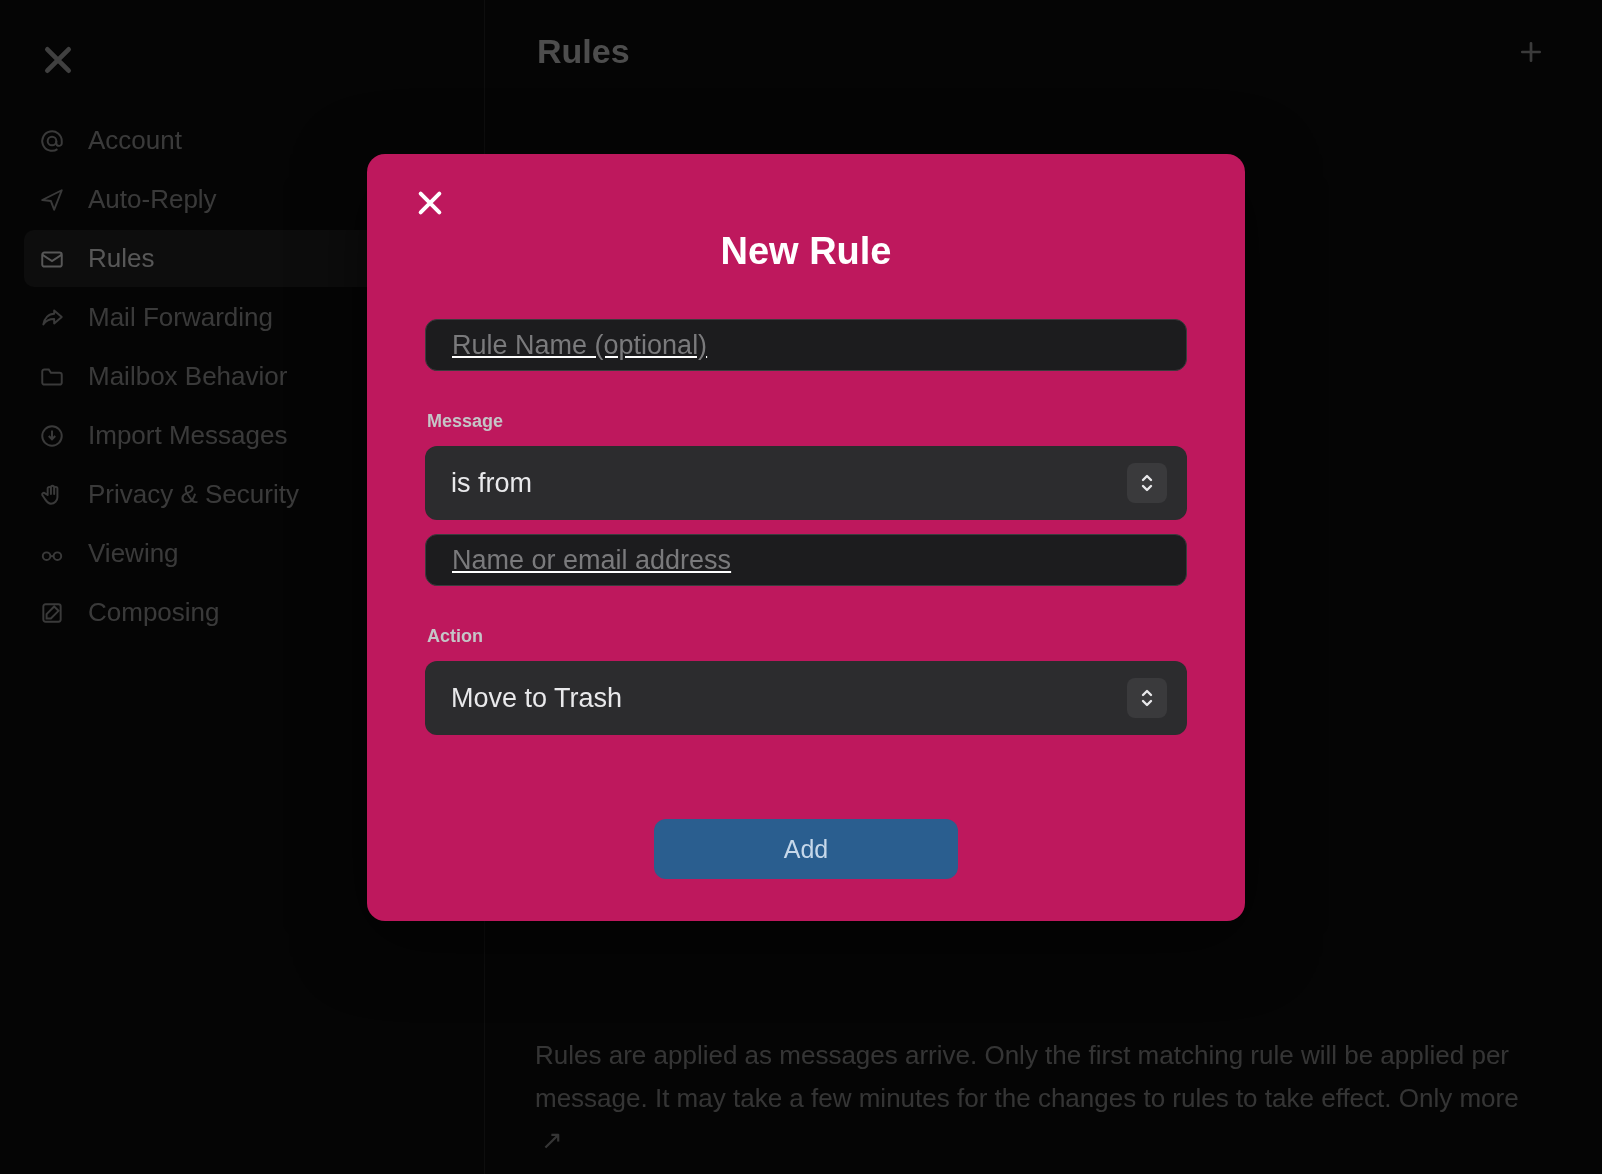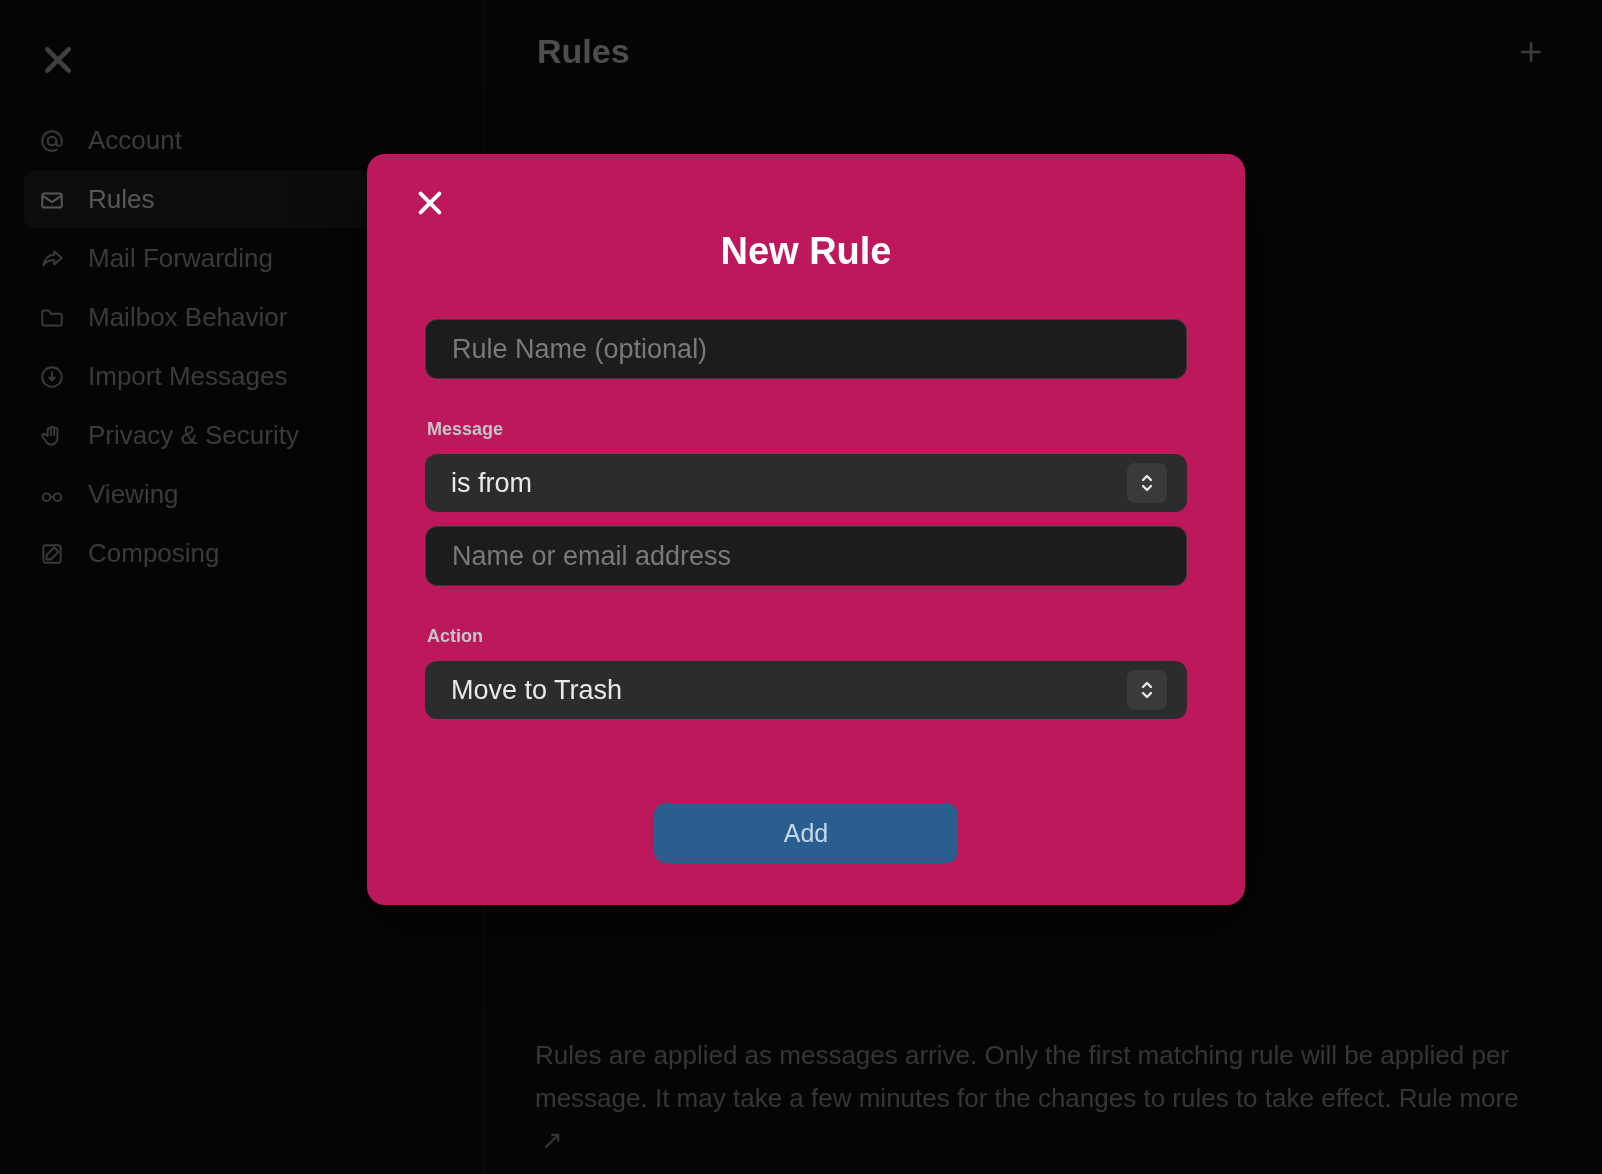--- a/index.html
+++ b/index.html
@@ -173,41 +173,42 @@
       color: #fff;
       margin: 8px 0 46px 0;
     }
 
     .form-section {
       padding: 0 18px;
     }
 
     .text-input {
       width: 100%;
-      height: 60px;
+      height: 52px;
       background: #1c1c1e;
       border: 1px solid #3b3b3d;
       border-radius: 12px;
       padding: 4px 26px;
       font-size: 27px;
       color: #fff;
       outline: none;
+      text-decoration: underline;
     }
     .text-input::placeholder { color: #7a7a7c; }
 
     .section-label {
       font-size: 18px;
       color: #c5c5c7;
       margin: 40px 0 14px 2px;
       font-weight: bold;
     }
 
     .select {
       width: 100%;
-      height: 58px;
+      height: 74px;
       background: #2c2c2e;
       border-radius: 12px;
       padding: 0 20px 0 26px;
       display: flex;
       align-items: center;
       justify-content: space-between;
       cursor: pointer;
     }
     .select-label {
       font-size: 27px;
@@ -257,20 +258,28 @@
       <li class="nav-item">
         <span class="nav-icon">
           <svg viewBox="0 0 24 24" fill="none" stroke="currentColor" stroke-width="1.8">
             <circle cx="12" cy="12" r="4"></circle>
             <path d="M16 12v2a2.5 2.5 0 0 0 5 0v-2a9 9 0 1 0 -4 7.5"></path>
           </svg>
         </span>
         <span class="nav-label">Account</span>
       </li>
 
+      <li class="nav-item">
+        <span class="nav-icon">
+          <svg viewBox="0 0 24 24" fill="none" stroke="currentColor" stroke-width="1.8" stroke-linejoin="round">
+            <path d="M3 12 L21 3 L14 21 L11 13 Z"></path>
+          </svg>
+        </span>
+        <span class="nav-label">Auto-Reply</span>
+      </li>
 
       <li class="nav-item active">
         <span class="nav-icon">
           <svg viewBox="0 0 24 24" fill="none" stroke="currentColor" stroke-width="1.8">
             <rect x="3" y="6" width="18" height="13" rx="2"></rect>
             <path d="M3 8l9 6 9-6"></path>
           </svg>
         </span>
         <span class="nav-label">Rules</span>
       </li>
@@ -343,21 +352,21 @@
         <svg viewBox="0 0 24 24">
           <path d="M12 4v16M4 12h16"></path>
         </svg>
       </div>
     </div>
   </main>
 
   <div class="footer-text">
     <span>Rules are applied as messages arrive. Only the first matching rule will be applied per message. It may take a few minutes for the changes to rules to take effect.</span>
     <span>
-      <span>Rule more</span><span class="learn-more-arrow">↗</span>
+      <span>Only more</span><span class="learn-more-arrow">↗</span>
     </span>
   </div>
 
 </div>
 
 <div class="overlay"></div>
 
 <div class="modal" role="dialog">
   <div class="modal-close">
     <svg viewBox="0 0 24 24">

